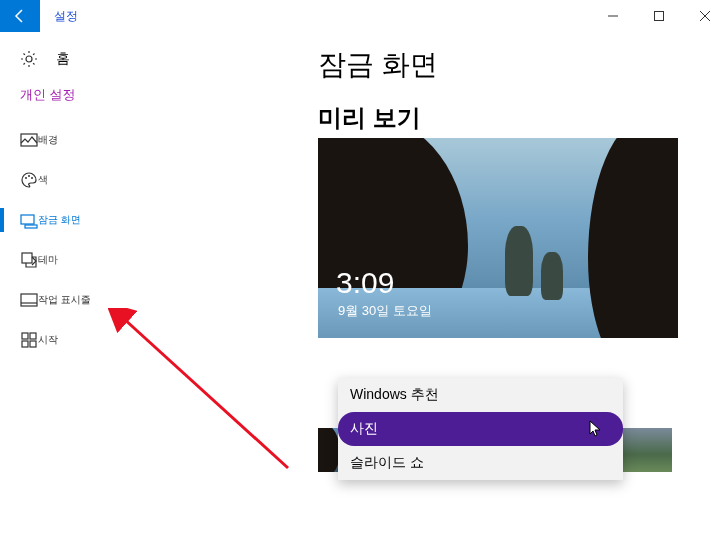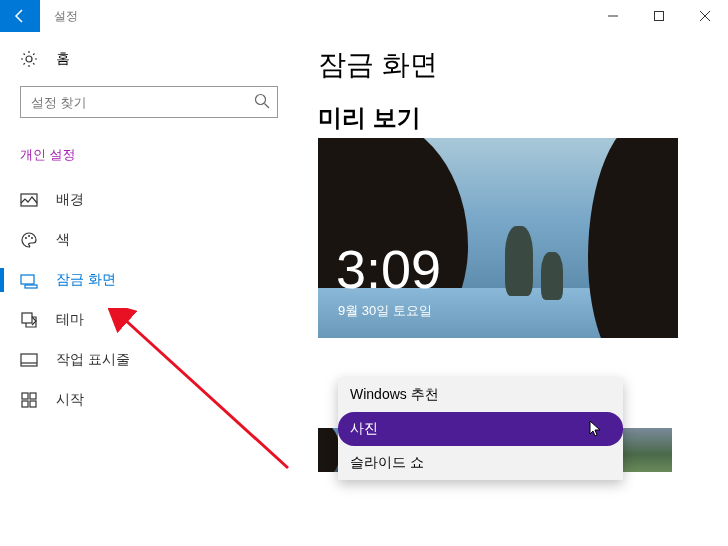--- a/index.html
+++ b/index.html
@@ -1,53 +1,53 @@
 <!DOCTYPE html>
 <html><head>
 <meta charset="utf-8">
 <style>
 * { margin: 0; padding: 0; box-sizing: border-box; font-family: 'Segoe UI', 'Malgun Gothic', sans-serif; }
 body { width: 728px; height: 546px; background: #fff; overflow: hidden; position: relative; }
 
 .titlebar { height: 32px; display: flex; align-items: center; background: #fff; }
 .back-btn { width: 40px; height: 32px; background: #0078d7; display: flex; align-items: center; justify-content: center; color: #fff; }
 .back-btn svg { width: 16px; height: 16px; }
-.title-text { margin-left: 14px; font-size: 12px; color: #737373; }
+.title-text { margin-left: 14px; font-size: 12px; color: #1d4ed8; }
 .win-controls { margin-left: auto; display: flex; }
 .win-btn { width: 46px; height: 32px; display: flex; align-items: center; justify-content: center; }
 .win-btn svg { width: 10px; height: 10px; stroke: #333; stroke-width: 1; fill: none; }
 
 .content { display: flex; height: calc(100% - 32px); }
 .sidebar { width: 298px; padding: 18px 20px 0 20px; }
 .home-row { display: flex; align-items: center; gap: 18px; margin-bottom: 18px; cursor: pointer; }
 .home-row .icon { width: 18px; height: 18px; }
 .home-row span { font-size: 14px; }
 
 .search-box { position: relative; margin-bottom: 28px; }
 .search-box input { width: 100%; height: 32px; border: 1px solid #999; padding: 0 32px 0 10px; font-size: 13px; outline: none; }
 .search-icon-wrap { position: absolute; right: 8px; top: 7px; color: #666; }
 
 .section-title { font-size: 13px; color: #a21caf; margin-bottom: 16px; }
 
-.nav-item { display: flex; align-items: center; gap: 18px; height: 40px; cursor: pointer; color: #333; font-size: 14px; position: relative; padding-left: 0; }
+.nav-item { display: flex; align-items: center; height: 40px; cursor: pointer; color: #333; font-size: 10px; position: relative; padding-left: 0; }
 .nav-item .icon { width: 18px; height: 18px; display: flex; align-items: center; justify-content: center; }
 .nav-item.active { color: #0078d7; }
 .nav-item.active::before { content: ''; position: absolute; left: -20px; top: 8px; width: 4px; height: 24px; background: #0078d7; }
 
 .main { flex: 1; padding: 14px 18px 0 20px; }
 .page-title { font-size: 28px; font-weight: 400; margin-bottom: 18px; }
 .preview-label { font-size: 24px; font-weight: 700; margin-bottom: 4px; }
 
 .preview-box { width: 360px; height: 200px; background: linear-gradient(180deg, #a8c8d8 0%, #7aa8c8 40%, #4a7a9a 100%); position: relative; overflow: hidden; }
 .preview-box::before { content:''; position:absolute; left:-30px; top:-20px; width:180px; height:240px; background:#1a1410; border-radius: 0 80% 70% 0; }
 .preview-box::after { content:''; position:absolute; right:-20px; top:-20px; width:110px; height:260px; background:#1a1410; border-radius: 70% 0 0 60%; }
 .preview-rock1 { position:absolute; left:52%; bottom:42px; width:28px; height:70px; background:#3a4a42; border-radius:40% 40% 20% 20%; z-index:1; }
 .preview-rock2 { position:absolute; left:62%; bottom:38px; width:22px; height:48px; background:#3a4a42; border-radius:40% 40% 20% 20%; z-index:1; }
 .preview-water { position:absolute; left:0; right:0; bottom:0; height:50px; background:linear-gradient(180deg,#8ab8d8,#6a98b8); z-index:0; }
-.preview-time { position: absolute; left: 18px; bottom: 38px; color: #fff; font-size: 54px; font-weight: 300; z-index: 2; }
+.preview-time { position: absolute; left: 18px; bottom: 38px; color: #fff; font-size: 30px; font-weight: 300; z-index: 2; }
 .preview-date { position: absolute; left: 20px; bottom: 18px; color: #fff; font-size: 13px; z-index: 2; }
 
 .dropdown { position: absolute; left: 338px; top: 378px; width: 285px; background: #f2f2f2; box-shadow: 0 4px 12px rgba(0,0,0,0.25); z-index: 10; }
 .dropdown-item { height: 34px; padding: 0 12px; display: flex; align-items: center; font-size: 14px; cursor: pointer; }
 .dropdown-item.selected { background: #4c1d95; color: #fff; position: relative; border-radius: 16px; }
 .cursor-arrow { position: absolute; right: 20px; top: 8px; }
 
 .thumbs { display: flex; gap: 6px; margin-top: 90px; }
 .thumb { width: 66px; height: 44px; }
 .t1 { background: linear-gradient(180deg,#6a9cc4 0%,#3a5a6a 100%); position:relative; overflow:hidden; }
@@ -95,29 +95,20 @@
     <div class="home-row">
       <span class="icon">
         <svg viewBox="0 0 18 18">
             <circle cx="9" cy="9" r="3" fill="none" stroke="#333" stroke-width="1.2"></circle>
             <path d="M9 1v2M9 15v2M1 9h2M15 9h2M3.5 3.5l1.4 1.4M13.1 13.1l1.4 1.4M3.5 14.5l1.4-1.4M13.1 4.9l1.4-1.4" stroke="#333" stroke-width="1.2"></path>
           </svg>
       </span>
       <span>홈</span>
     </div>
 
-    <div class="search-box">
-      <input type="text" placeholder="설정 찾기" style="">
-      <span class="search-icon-wrap">
-        <svg width="16" height="16" viewBox="0 0 16 16">
-            <circle cx="6.5" cy="6.5" r="5" fill="none" stroke="#666" stroke-width="1.2"></circle>
-            <line x1="10.5" y1="10.5" x2="15" y2="15" stroke="#666" stroke-width="1.2"></line>
-          </svg>
-      </span>
-    </div>
 
     <div class="section-title">개인 설정</div>
 
     <div class="nav-item">
       <span class="icon">
           <svg viewBox="0 0 18 18">
             <rect x="1" y="3" width="16" height="12" fill="none" stroke="#333" stroke-width="1.2"></rect>
             <path d="M1 12l4-4 3 3 4-5 5 6" fill="none" stroke="#333" stroke-width="1.2"></path>
           </svg>
         </span>

